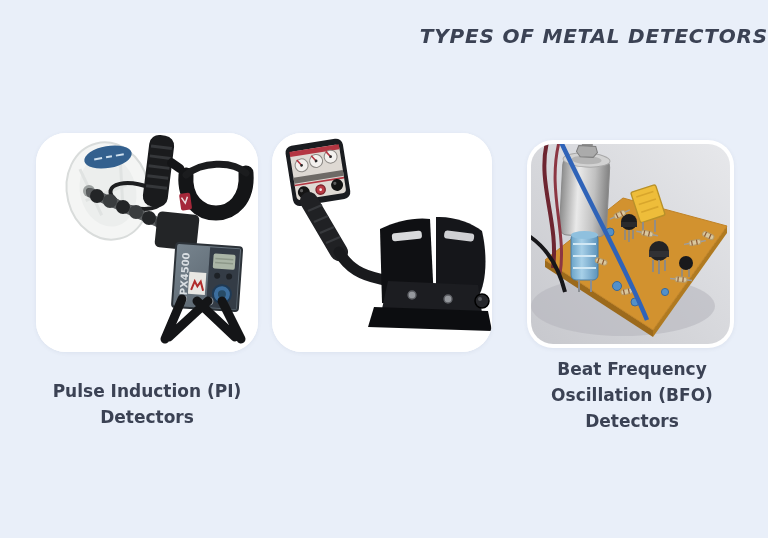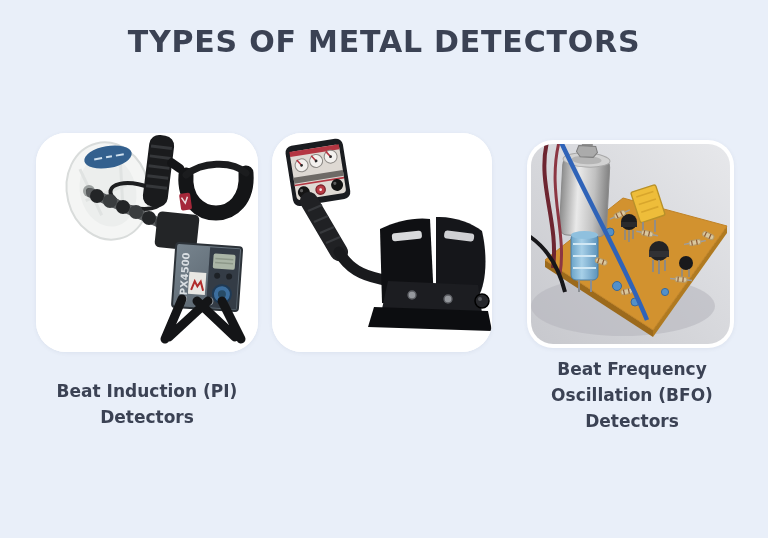--- a/index.html
+++ b/index.html
@@ -5,23 +5,24 @@
   html,body{margin:0;padding:0;}
   .page{
     position:relative;
     width:768px;height:538px;
     background:#e9eff9;
     overflow:hidden;
     font-family:"DejaVu Sans","Liberation Sans",sans-serif;
   }
   .title{
     position:absolute;left:0;top:24px;width:768px;
-    margin:0;text-align:center;
-    font-size:30px;font-weight:bold;letter-spacing:0.8px;
+    margin:0;text-align:right;
+    font-size:20px;font-weight:bold;letter-spacing:0.8px;
     color:#3b4254;
+    font-style:italic;
   }
   .card{
     position:absolute;
     background:#ffffff;
     border-radius:30px;
     box-shadow:0 1px 4px rgba(60,80,120,0.08);
     overflow:hidden;
   }
   .card-pi{left:36px;top:133px;width:222px;height:219px;}
   .card-vlf{left:272px;top:133px;width:220px;height:219px;}
@@ -266,19 +267,19 @@
         <circle cx="134" cy="148" r="3.6" fill="#5290c9" stroke="#39699a" stroke-width="1"></circle>
 
         <path d="M16,-2 C6,40 28,78 22,124" fill="none" stroke="#6d2530" stroke-width="4"></path>
         <path d="M28,-2 C16,48 36,88 29,130" fill="none" stroke="#8c3642" stroke-width="3"></path>
         <path d="M-2,92 C16,104 28,124 34,148" fill="none" stroke="#17171a" stroke-width="4"></path>
         <path d="M30,-2 C58,58 92,118 116,176" fill="none" stroke="#2f63b8" stroke-width="4.5"></path>
       </svg>
     </div>
   </figure>
 
-  <figcaption class="caption caption-1">Beat Induction (PI)
+  <figcaption class="caption caption-1">Pulse Induction (PI)
 Detectors</figcaption>
   <figcaption class="caption caption-3">Beat Frequency
 Oscillation (BFO)
 Detectors</figcaption>
 
 </div>
 
 </body></html>

